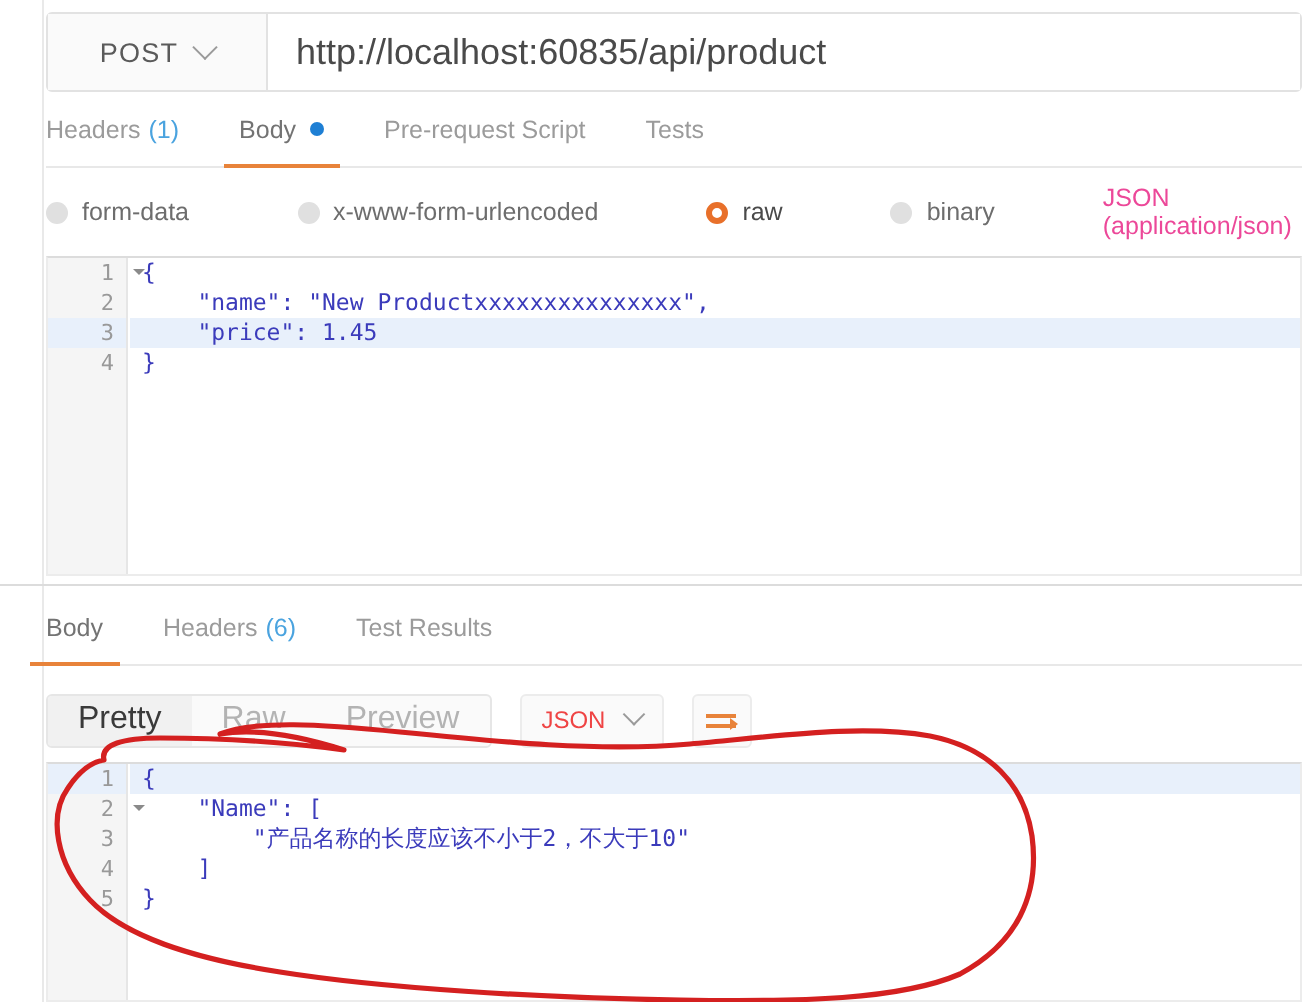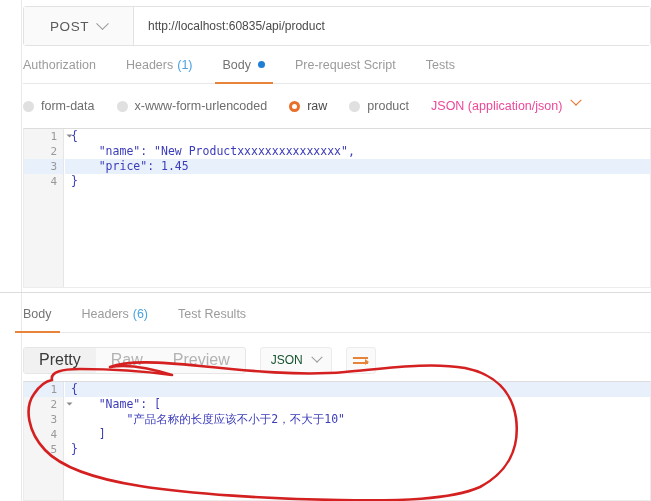--- a/index.html
+++ b/index.html
@@ -45,21 +45,21 @@
     width: 9px; height: 9px;
     border-right: 1.4px solid #9a9a9a;
     border-bottom: 1.4px solid #9a9a9a;
     transform: rotate(45deg) translate(-2px, -2px);
   }
   .url-input {
     flex: 1;
     display: flex;
     align-items: center;
     padding-left: 14px;
-    font-size: 12px;
+    font-size: 18px;
     color: #4a4a4a;
     background: #fff;
     border: none;
     outline: none;
     font-family: "Liberation Sans", sans-serif;
   }
 
   
   .req-tabs {
     position: absolute;
@@ -98,20 +98,21 @@
   }
 
   
   .radio-row {
     position: absolute;
     left: 23px; top: 92px;
     width: 628px; height: 28px;
     display: flex;
     align-items: center;
     font-size: 12.5px;
+    gap: 32px;
   }
   .radio-item {
     display: flex; align-items: center;
     margin-right: 22px;
     color: #6d6d6d;
     cursor: pointer;
     white-space: nowrap;
   }
   .radio-dot {
     width: 11px; height: 11px;
@@ -229,21 +230,21 @@
   .seg-item.active { color: #3a3a3a; background: #f1f1f1; }
   .fmt-select {
     margin-left: 14px;
     height: 27px;
     padding: 0 10px;
     display: flex; align-items: center; gap: 10px;
     background: #fafafa;
     border: 1px solid #ececec;
     border-radius: 3px;
     font-size: 12px;
-    color: #14532d;
+    color: #ef4444;
     cursor: pointer;
   }
   .chev-gray {
     display: inline-block;
     width: 8px; height: 8px;
     border-right: 1.3px solid #9a9a9a;
     border-bottom: 1.3px solid #9a9a9a;
     transform: rotate(45deg) translate(-2px,-2px);
   }
   .wrap-btn {
@@ -299,23 +300,20 @@
   <div class="urlbar">
     <div class="method-box">
       <span class="method-label">POST</span>
       <span class="chev"></span>
     </div>
     <input class="url-input" type="text" readonly="" value="http://localhost:60835/api/product" style="">
   </div>
 
   <div class="req-tabs">
     <div class="rtab">
-      <span>Authorization</span>
-    </div>
-    <div class="rtab">
       <span>Headers</span>
       <span class="tab-count">(1)</span>
     </div>
     <div class="rtab active">
       <span>Body</span>
       <span class="blue-dot"></span>
     </div>
     <div class="rtab">
       <span>Pre-request Script</span>
     </div>
@@ -332,21 +330,21 @@
     <div class="radio-item">
       <span class="radio-dot"></span>
       <span>x-www-form-urlencoded</span>
     </div>
     <div class="radio-item sel">
       <span class="radio-dot"></span>
       <span>raw</span>
     </div>
     <div class="radio-item">
       <span class="radio-dot"></span>
-      <span>product</span>
+      <span>binary</span>
     </div>
     <div class="content-type">
       <span>JSON (application/json)</span>
       <span class="chev-orange"></span>
     </div>
   </div>
 
   <div class="editor" id="req-editor">
     <div class="gutter">
       <div class="ln">1<span class="fold"></span></div>

